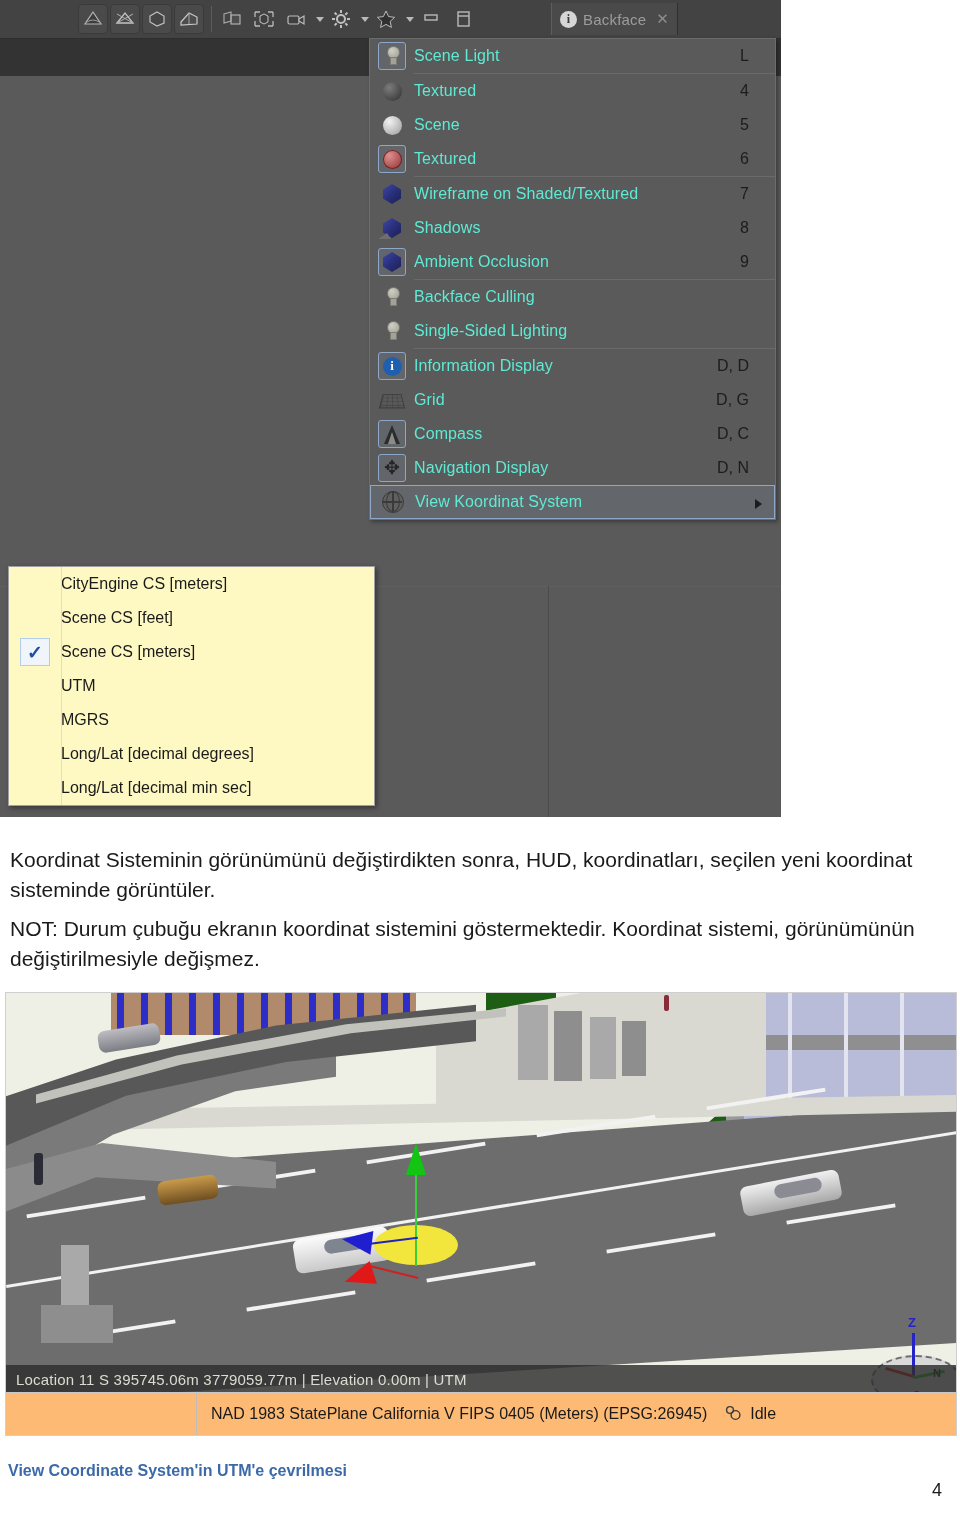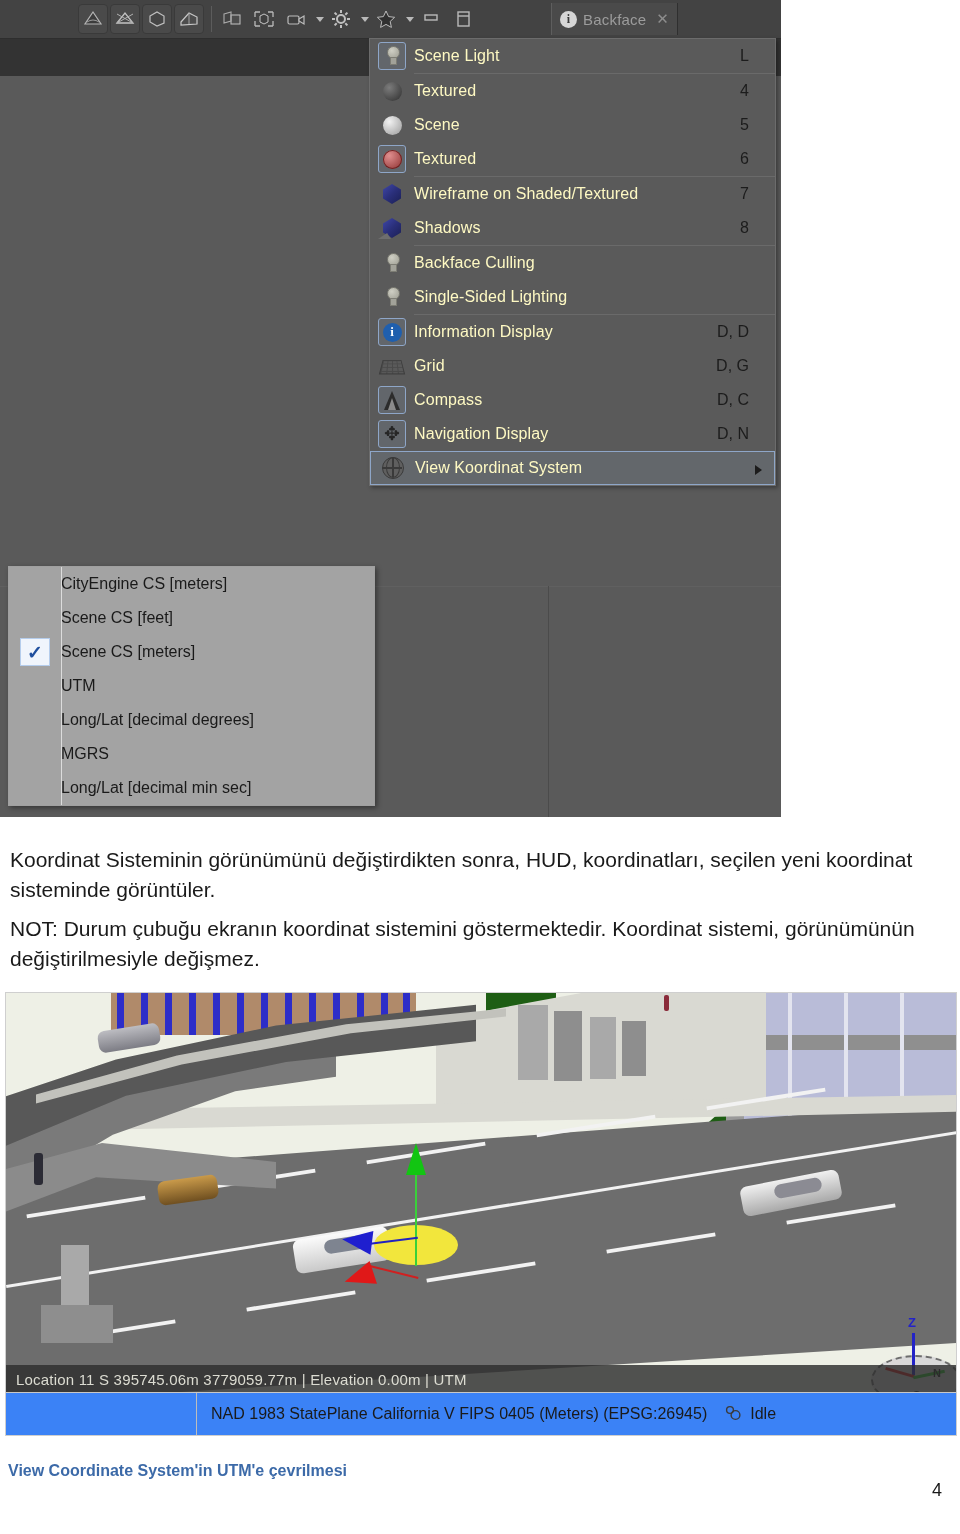--- a/index.html
+++ b/index.html
@@ -29,21 +29,21 @@
   .vp-divider{position:absolute;left:548px;top:586px;width:1px;height:231px;background:#4b4b4b;}
   .vp-divider2{position:absolute;left:0px;top:586px;width:781px;height:1px;background:#606060;}
 
   
   .menu{position:absolute;left:369px;top:38px;width:405px;background:#5a5a5a;
         border:1px solid #6c6c6c;box-shadow:2px 2px 4px rgba(0,0,0,.35);}
   .m-item{position:relative;height:34px;display:flex;align-items:center;}
   .m-icon{width:44px;height:34px;display:flex;align-items:center;justify-content:center;flex:0 0 44px;}
   .m-icon .bx{width:26px;height:26px;display:flex;align-items:center;justify-content:center;border-radius:3px;}
   .m-icon .bx.sel{border:1px solid #8ea6c8;background:#62666b;}
-  .m-label{flex:1;color:#fef9c3;font-size:16px;letter-spacing:.1px;}
+  .m-label{flex:1;color:#5eead4;font-size:16px;letter-spacing:.1px;}
   .m-key{color:#1c1c1c;font-size:16px;padding-right:26px;min-width:40px;text-align:right;}
   .m-arrow{position:absolute;right:12px;top:13px;width:0;height:0;
            border-top:5px solid transparent;border-bottom:5px solid transparent;border-left:7px solid #1c1c1c;}
   .m-sep{height:1px;background:#6a6a6a;margin:0 0 0 44px;}
   .m-item.active{background:#63676b;border:1px solid #8ea6c8;box-sizing:border-box;}
 
   
   .g-bulb{width:13px;height:20px;position:relative;}
   .g-bulb::before{content:"";position:absolute;left:1px;top:0;width:11px;height:11px;border-radius:50%;
                   background:radial-gradient(circle at 35% 32%,#cfcfc4,#9d9d92);border:1px solid #7d7d74;}
@@ -75,21 +75,21 @@
           border-left:8px solid transparent;border-right:8px solid transparent;border-bottom:19px solid #2c2c2c;}
   .g-comp::after{content:"";position:absolute;left:-4px;top:7px;width:0;height:0;
           border-left:4px solid transparent;border-right:4px solid transparent;border-bottom:12px solid #8b8b8b;}
   .g-nav{width:20px;height:20px;position:relative;color:#262626;font-size:19px;line-height:20px;text-align:center;}
   .g-globe{width:20px;height:20px;border-radius:50%;border:1.5px solid #3a3a3a;position:relative;background:#5f5f5f;}
   .g-globe::before{content:"";position:absolute;left:50%;top:-1px;margin-left:-1px;width:1.5px;height:20px;background:#3a3a3a;}
   .g-globe::after{content:"";position:absolute;left:-1px;top:50%;margin-top:-1px;width:20px;height:1.5px;background:#3a3a3a;}
   .g-globe span{position:absolute;left:2.5px;top:-1px;width:12px;height:19px;border:1.5px solid #3a3a3a;border-radius:50%;}
 
   
-  .submenu{position:absolute;left:8px;top:566px;width:365px;background:#a3a3a3;
+  .submenu{position:absolute;left:8px;top:566px;width:365px;background:#fef9c3;
            border:1px solid #a0a0a0;box-shadow:2px 2px 5px rgba(0,0,0,.4);}
   .sm-item{height:34px;display:flex;align-items:center;}
   .sm-check{width:52px;height:34px;display:flex;align-items:center;justify-content:center;flex:0 0 52px;}
   .sm-check .ck{width:28px;height:26px;display:flex;align-items:center;justify-content:center;}
   .sm-check .ck.on{border:1px solid #b5cdec;background:#f0f5fc;color:#1f4f9e;font-size:19px;font-weight:bold;}
   .sm-label{color:#1a1a1a;font-size:16px;}
   .sm-rule{position:absolute;left:52px;top:0;width:1px;height:100%;background:#dcdcdc;}
 
   
   .para{position:absolute;left:10px;width:930px;color:#1a1a1a;font-size:21px;line-height:30px;}
@@ -137,21 +137,21 @@
   .cmp-zl{position:absolute;left:47px;top:0px;color:#2323c7;font:bold 13px "Liberation Sans",sans-serif;}
   .cmp-x{position:absolute;left:24px;top:56px;width:30px;height:3px;background:#d52020;transform:rotate(16deg);}
   .cmp-y{position:absolute;left:52px;top:58px;width:32px;height:3px;background:#27c127;transform:rotate(-12deg);}
   .cmp-n{position:absolute;left:72px;top:52px;color:#222;font:bold 11px "Liberation Sans",sans-serif;}
   .cmp-s{position:absolute;left:52px;top:74px;color:#222;font:bold 11px "Liberation Sans",sans-serif;}
 
   .hudbar{position:absolute;left:0;bottom:42px;width:950px;height:28px;background:rgba(45,45,45,.82);
           display:flex;align-items:center;}
   .hudtext{color:#dcdcd2;font-size:15px;padding-left:10px;letter-spacing:.2px;}
 
-  .statusbar{position:absolute;left:0;bottom:0;width:950px;height:42px;background:#3b82f6;border-top:1px solid #c8c8c8;
+  .statusbar{position:absolute;left:0;bottom:0;width:950px;height:42px;background:#fdba74;border-top:1px solid #c8c8c8;
              display:flex;align-items:center;}
   .sb-cellA{width:190px;height:42px;border-right:1px solid #bdbdbd;}
   .sb-cellB{flex:1;height:42px;display:flex;align-items:center;padding-left:14px;}
   .sb-text{color:#1a1a1a;font-size:16px;}
   .sb-busy{margin-left:18px;color:#2a2a2a;font-size:15px;}
   .sb-idle{margin-left:8px;color:#1a1a1a;font-size:16px;}
 
   
   .caption{position:absolute;left:8px;top:1462px;color:#3c6aa8;font-size:16px;font-weight:bold;}
   .pageno{position:absolute;right:18px;top:1480px;color:#1a1a1a;font-size:18px;}
@@ -309,20 +309,31 @@
       <div class="m-icon">
           <span class="bx">
             <span class="g-cube sh">
               <i></i>
             </span>
           </span>
         </div>
       <div class="m-label">Shadows</div>
       <div class="m-key">8</div>
     </div>
+    <div class="m-item">
+      <div class="m-icon">
+          <span class="bx sel">
+            <span class="g-cube">
+              <i></i>
+            </span>
+          </span>
+        </div>
+      <div class="m-label">Ambient Occlusion</div>
+      <div class="m-key">9</div>
+    </div>
     <div class="m-sep"></div>
 
     <div class="m-item">
       <div class="m-icon">
           <span class="bx">
             <span class="g-bulb"></span>
           </span>
         </div>
       <div class="m-label">Backface Culling</div>
       <div class="m-key"></div>
@@ -410,27 +421,27 @@
     <div class="sm-item">
       <div class="sm-check">
           <span class="ck"></span>
         </div>
       <div class="sm-label">UTM</div>
     </div>
     <div class="sm-item">
       <div class="sm-check">
           <span class="ck"></span>
         </div>
+      <div class="sm-label">MGRS</div>
+    </div>
+    <div class="sm-item">
+      <div class="sm-check">
+          <span class="ck"></span>
+        </div>
       <div class="sm-label">Long/Lat [decimal degrees]</div>
-    </div>
-    <div class="sm-item">
-      <div class="sm-check">
-          <span class="ck"></span>
-        </div>
-      <div class="sm-label">MGRS</div>
     </div>
     <div class="sm-item">
       <div class="sm-check">
           <span class="ck"></span>
         </div>
       <div class="sm-label">Long/Lat [decimal min sec]</div>
     </div>
   </div>
 </div>
 

